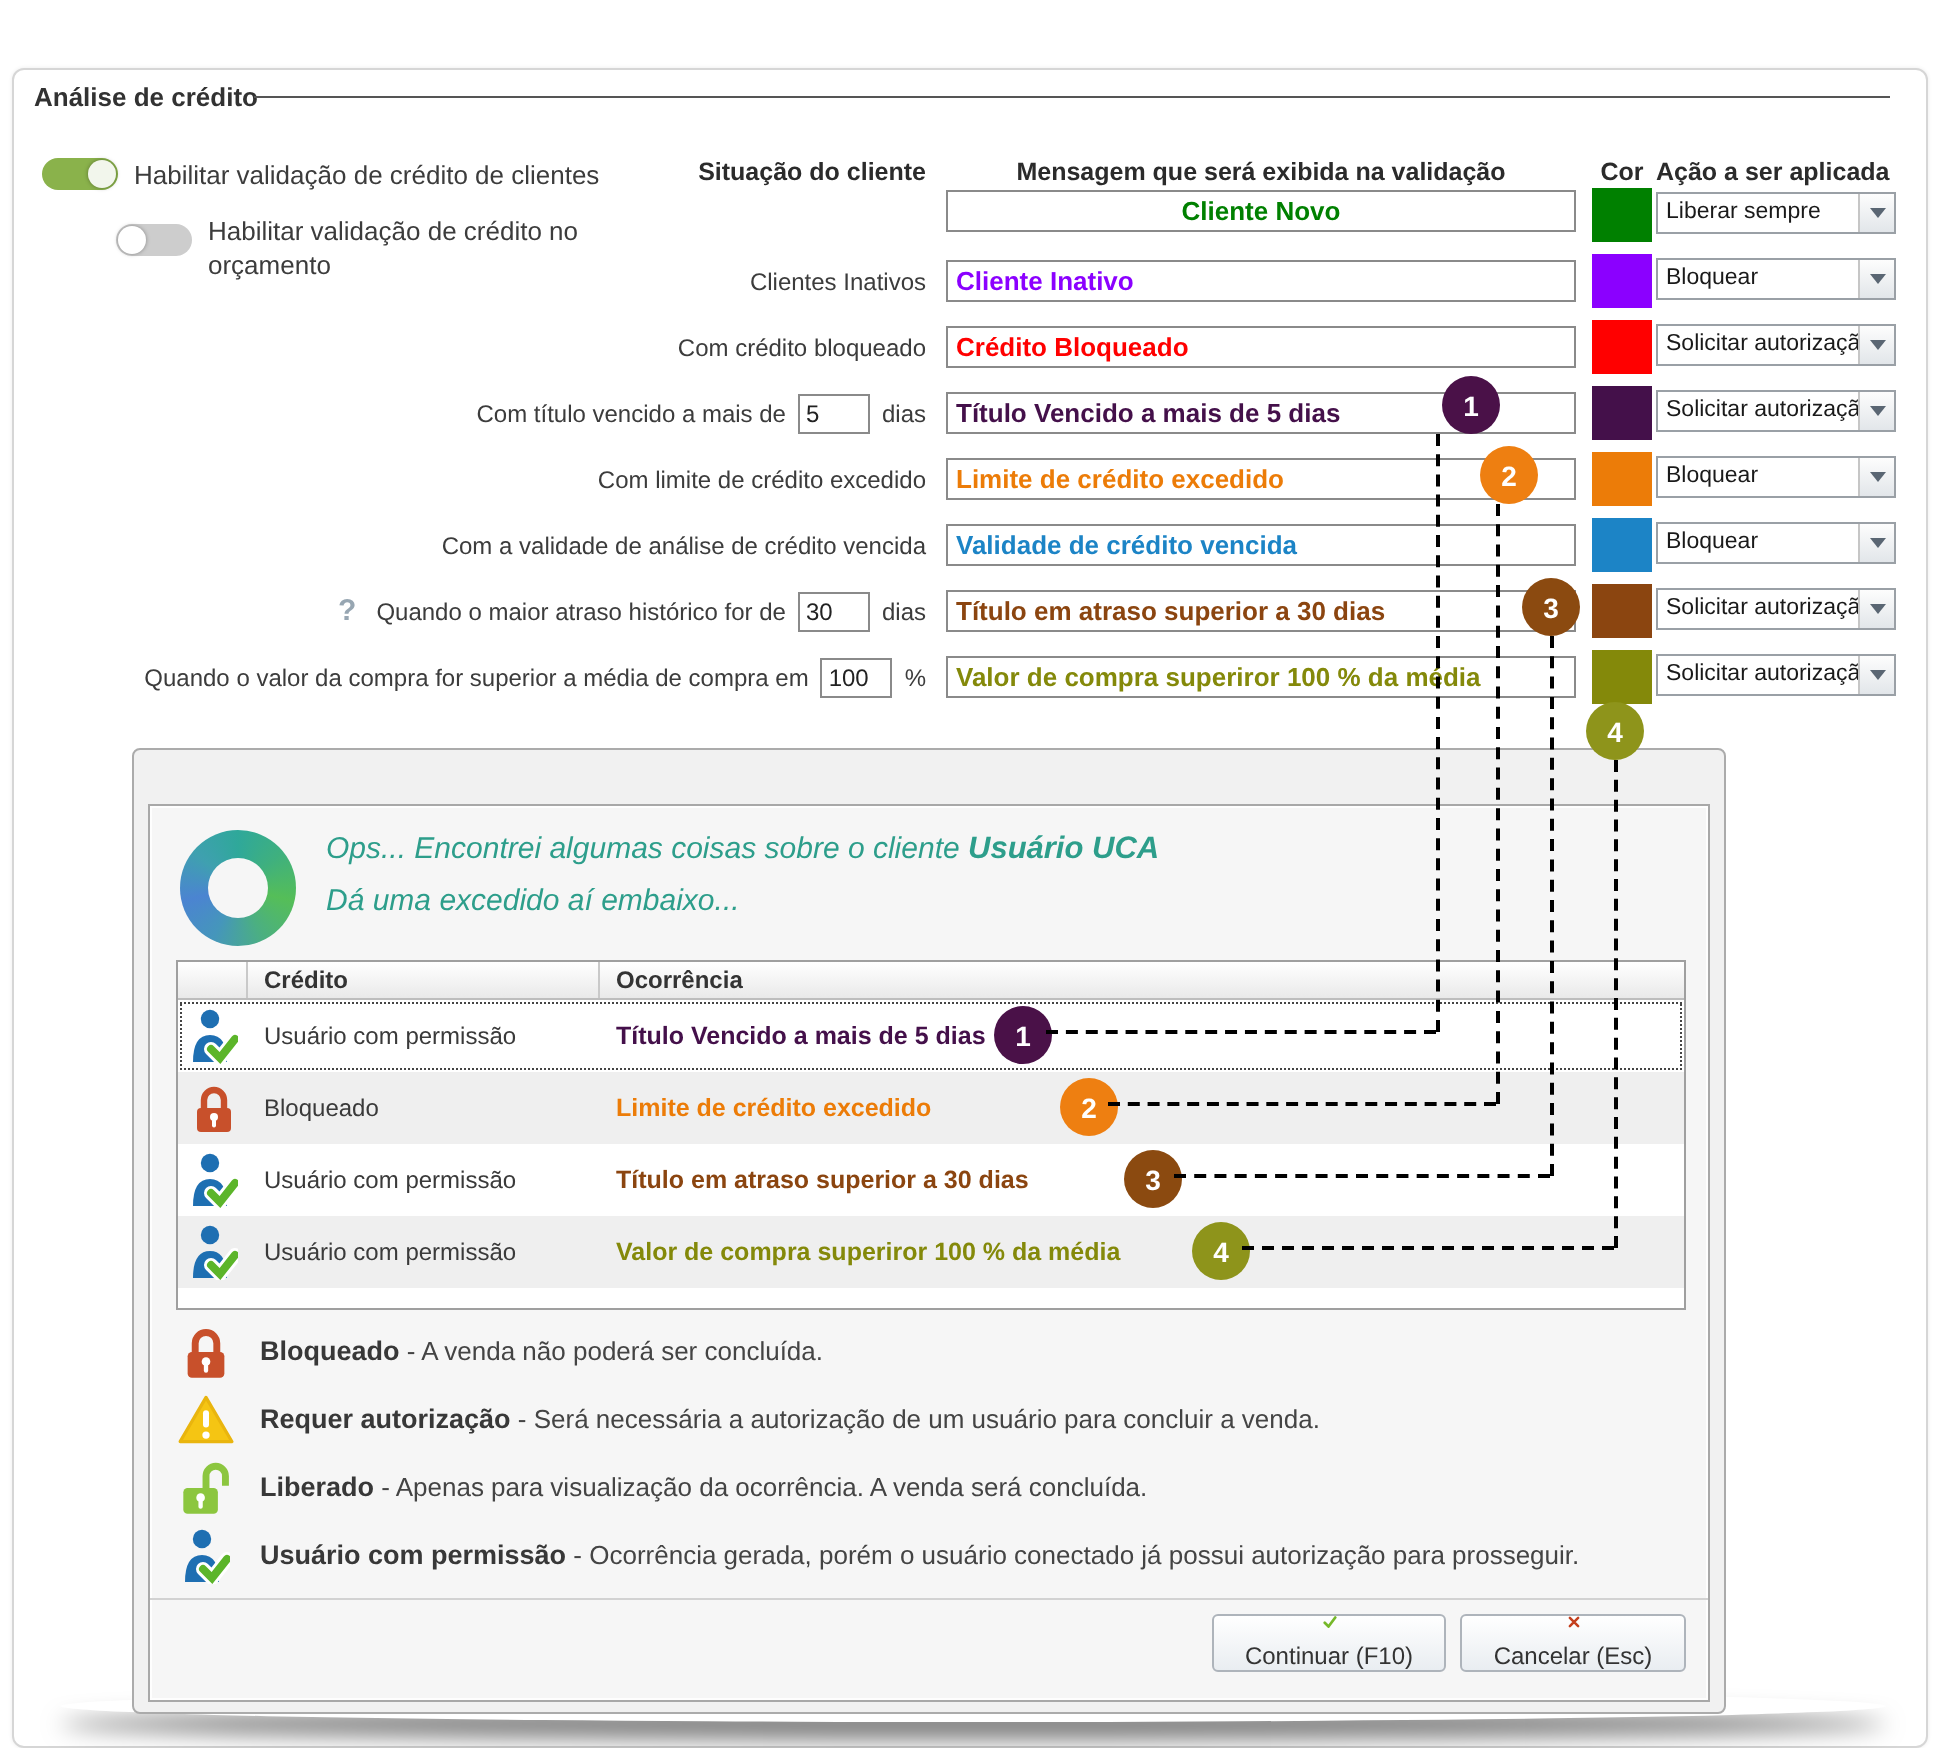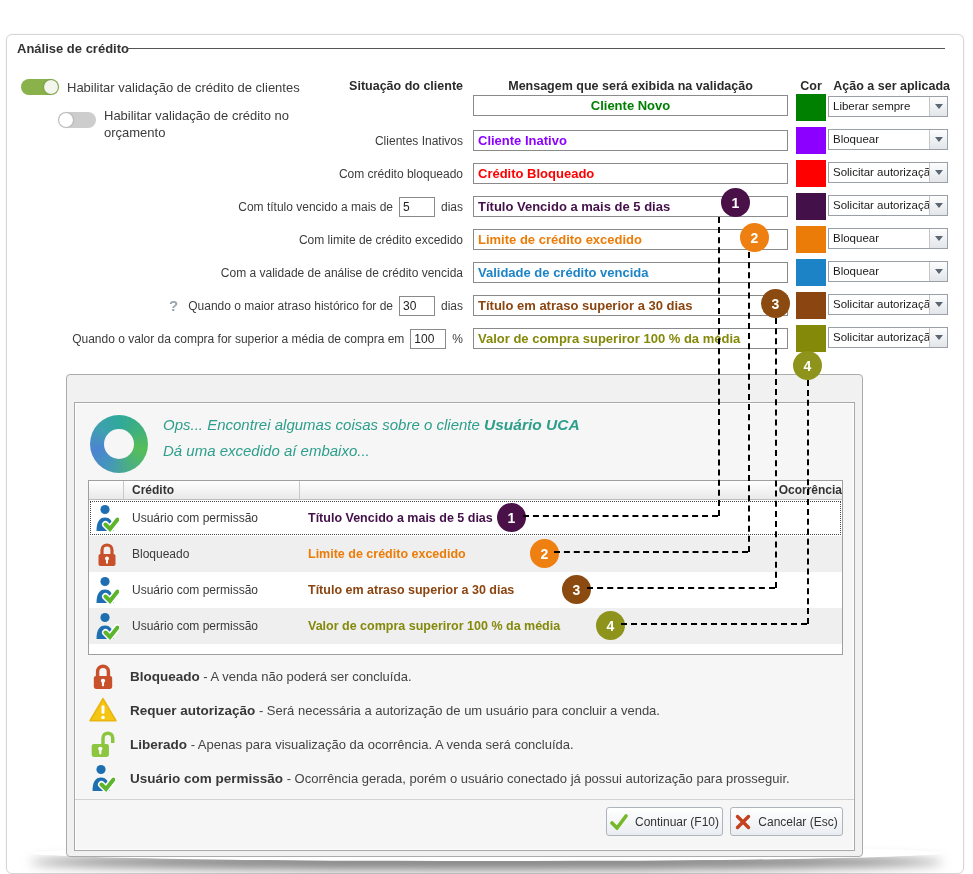--- a/index.html
+++ b/index.html
@@ -49,39 +49,39 @@
   .logo::after{content:"";position:absolute;left:14px;top:14px;width:30px;height:30px;border-radius:50%;background:#F6F6F6;}
   .intro1{position:absolute;left:88px;top:13px;font-style:italic;font-size:15px;color:#2D9E8B;}
   .intro1 b{font-size:15.5px;}
   .intro2{position:absolute;left:88px;top:39px;font-style:italic;font-size:15px;color:#2D9E8B;}
 
   
   .otable{position:absolute;left:13px;top:77px;width:755px;height:175px;background:#fff;border:1px solid #9f9f9f;box-sizing:border-box;}
   .thead{height:19px;display:flex;background:linear-gradient(#ffffff,#E9E9E9);border-bottom:1px solid #BDBDBD;font-weight:bold;font-size:12px;color:#333;box-sizing:border-box;}
   .th-icon{width:35px;border-right:1px solid #C9C9C9;box-sizing:border-box;}
   .th-sit{width:176px;border-right:1px solid #C9C9C9;box-sizing:border-box;padding:2px 0 0 8px;}
-  .th-oco{flex:1;padding:2px 0 12px 8px;text-align:right;}
+  .th-oco{flex:1;padding:2px 0 12px 8px;}
   .trow{height:36px;display:flex;align-items:center;position:relative;}
   .trow.alt{background:#EFEFEF;}
   .trow.sel{outline:1px dotted #444;outline-offset:-2px;}
   .cell-icon{width:35px;display:flex;justify-content:center;}
   .cell-sit{width:176px;font-size:12px;color:#3a3a3a;padding-left:8px;box-sizing:border-box;}
   .cell-oco{flex:1;font-size:12.5px;font-weight:bold;padding-left:8px;}
   .row-badge{top:3px;}
 
   
   .legend{position:absolute;left:13px;top:256px;width:755px;}
   .litem{display:flex;align-items:center;height:34px;gap:12px;}
   .licon{width:30px;display:flex;justify-content:center;flex:none;}
   .lname{font-size:13.5px;font-weight:bold;color:#383838;white-space:pre;}
   .ldesc{font-size:13px;color:#444;white-space:pre;}
 
   
   .fsep{position:absolute;left:0;right:0;top:396px;border-top:1px solid #D2D2D2;}
-  .btn{position:absolute;top:404px;height:29px;box-sizing:border-box;border:1px solid #AEB4BB;border-radius:3px;background:linear-gradient(#FFFFFF,#E9EDF1);display:flex;align-items:center;justify-content:center;gap:7px;font-size:12px;color:#333;cursor:pointer;}
+  .btn{position:absolute;top:404px;height:29px;box-sizing:border-box;border:1px solid #AEB4BB;border-radius:3px;background:linear-gradient(#FFFFFF,#E9EDF1);display:flex;align-items:center;justify-content:center;gap:7px;font-size:12px;color:#333;cursor:pointer;flex-direction:column;}
   .btn-continue{left:531px;width:117px;}
   .btn-cancel{left:655px;width:113px;}
 </style>
 </head>
 <body>
 
 <div class="card">
 
   <div class="group-title">Análise de crédito</div>
   <div class="group-line"></div>
@@ -91,21 +91,21 @@
     </div>
   <div class="tog-label" style="left:60px;top:45px">Habilitar validação de crédito de clientes</div>
   <div class="toggle off" style="left:51px;top:77px">
       <div class="knob"></div>
     </div>
   <div class="tog-label" style="left:97px;top:72px;width:185px;line-height:17px">Habilitar validação de crédito no orçamento</div>
 
   <div class="col-head" style="left:60px;width:396px;text-align:right">Situação do cliente</div>
   <div class="col-head" style="left:466px;width:315px;text-align:center">Mensagem que será exibida na validação</div>
   <div class="col-head" style="left:789px;width:30px;text-align:center">Cor</div>
-  <div class="col-head" style="left:821px;width:122px;text-align:right">Ação a ser aplicada</div>
+  <div class="col-head" style="left:821px;width:122px;text-align:left">Ação a ser aplicada</div>
 
   <input class="msg-field" style="top: 60px; color: rgb(0, 128, 0); text-align: center;" value="Cliente Novo">
   <div class="swatch" style="top: 59px; background-color: rgb(0, 128, 0);"></div>
   <div class="combo" style="top:61px">
       <span class="combo-text">Liberar sempre</span>
       <span class="combo-btn">
         <i class="arr"></i>
       </span>
     </div>
 

